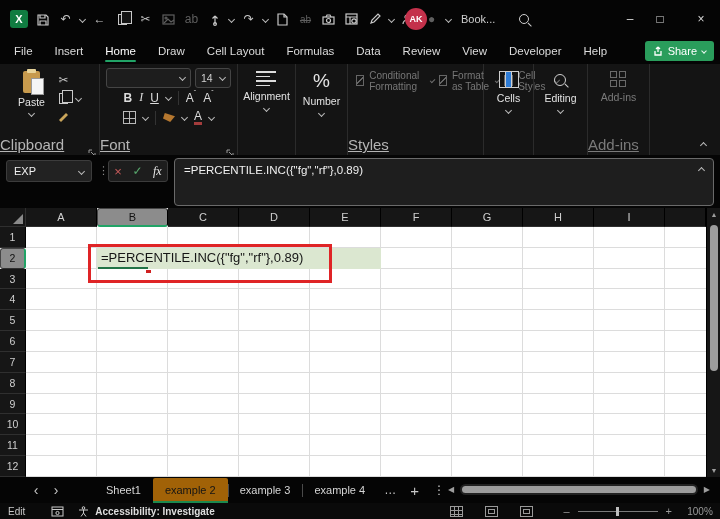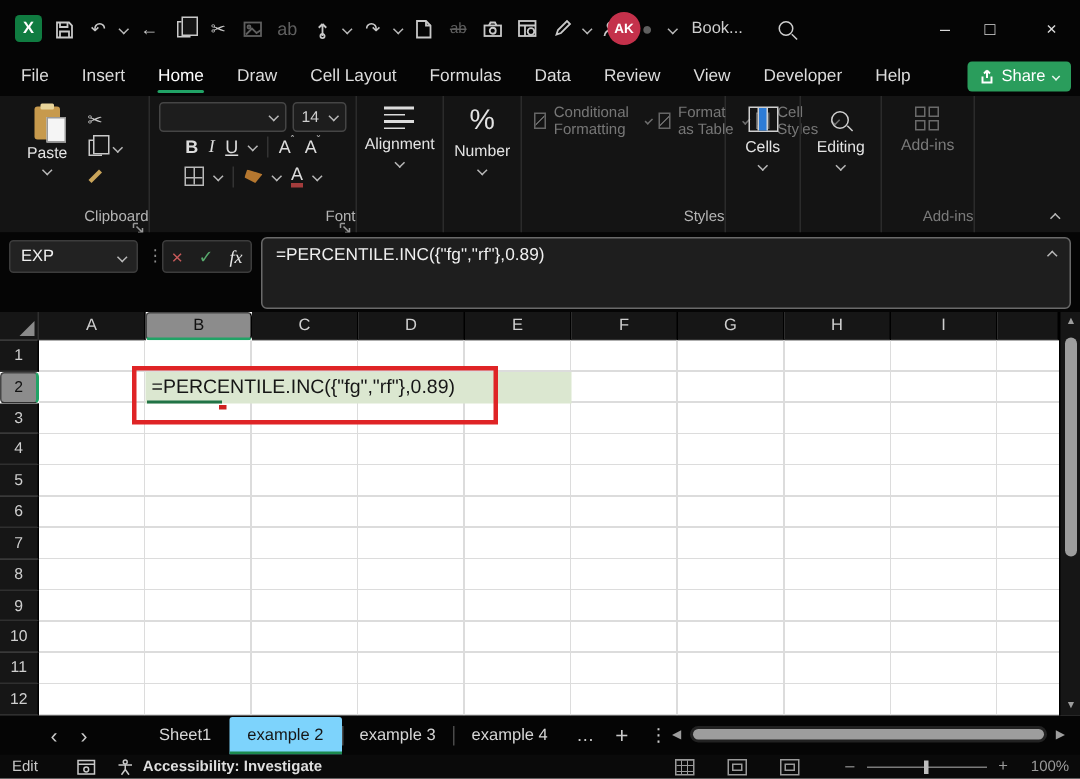--- a/index.html
+++ b/index.html
@@ -30,21 +30,21 @@
   .mi.active { color:#fff; }
   .mi.active::after { content:""; position:absolute; left:0; right:0; bottom:2px; height:2px; background:#21a366; border-radius:1px; }
   #share-btn { position:absolute; right:6px; top:3px; height:20px; background:#2a9d5c; border-radius:3px; color:#fff; font-size:11px; display:flex; align-items:center; gap:5px; padding:0 8px; }
   #share-btn svg { stroke:#fff; fill:none; stroke-width:1.3; }
   #share-btn .chev { border-color:#eaf6ef; width:4px; height:4px; }
 
   
   #ribbon { position:absolute; left:0; top:64px; width:720px; height:91px; background:#141414; display:flex; }
   .rgroup { position:relative; border-right:1px solid #2b2b2b; display:flex; flex-direction:column; }
   .rbody { flex:1; display:flex; justify-content:center; padding-top:7px; }
-  .rlabel { height:17px; font-size:10px; color:#b5b5b5; text-align:right; line-height:13px; position:relative; }
+  .rlabel { height:17px; font-size:15px; color:#b5b5b5; text-align:left; line-height:13px; position:relative;text-decoration:underline; }
   .rlabel.dim { color:#7a7a7a; }
   .launcher { position:absolute; right:3px; bottom:4px; width:8px; height:8px; }
   .launcher svg { stroke:#9a9a9a; fill:none; stroke-width:1; }
   .bigbtn { display:flex; flex-direction:column; align-items:center; gap:3px; font-size:10.5px; color:#e3e3e3;text-align:center; }
   
   .clipb { width:17px; height:22px; background:#c79a4d; border-radius:2px; position:relative; }
   .clipb::before { content:""; position:absolute; top:-2px; left:4px; width:9px; height:4px; background:#e8d49a; border-radius:1px; }
   .clipb::after { content:""; position:absolute; right:-4px; bottom:-2px; width:11px; height:15px; background:#f5f5f5; border:1px solid #999; }
   .minicol { display:flex; flex-direction:column; gap:4px; margin-left:10px; padding-top:2px; }
   .minirow { display:flex; align-items:center; gap:4px; height:14px; }
@@ -120,21 +120,21 @@
   #vscroll { position:absolute; left:706px; top:0; width:14px; height:269px; background:#161616; border-left:1px solid #000; }
   .varrow { position:absolute; left:0; width:14px; text-align:center; color:#9d9d9d; font-size:7px; }
   #vthumb { position:absolute; left:3px; top:17px; width:8px; height:146px; background:#9d9d9d; border-radius:4px; }
 
   
   #sheetbar { position:absolute; left:0; top:477px; width:720px; height:26px; background:#050505; display:flex; align-items:center; }
   .tnav { color:#c9c9c9; font-size:14px; width:20px; text-align:center; }
   #sheetbar .tabs { display:flex; align-items:stretch; height:25px; margin-left:28px; }
   .stab { display:flex; align-items:center; padding:0 12px; font-size:11px; color:#d6d6d6; position:relative; }
   .stab.sep::before { content:""; position:absolute; left:0; top:6px; bottom:6px; width:1px; background:#4a4a4a; }
-  .stab.active { background:#7dd3fc; color:#151515; border-radius:2px 2px 0 0; box-shadow:inset 0 -2px 0 #1c8a4e; }
+  .stab.active { background:#a16207; color:#151515; border-radius:2px 2px 0 0; box-shadow:inset 0 -2px 0 #1c8a4e; }
   .tmore { color:#c9c9c9; font-size:12px; padding:0 7px; }
   #hscroll { position:absolute; left:448px; top:6px; width:262px; height:13px; }
   #hscroll .ha { position:absolute; top:2px; color:#9d9d9d; font-size:8px; }
   #htrack { position:absolute; left:12px; right:12px; top:1px; height:11px; background:#222; border-radius:6px; }
   #hthumb { position:absolute; left:2px; right:2px; top:2px; height:7px; background:#9d9d9d; border-radius:4px; }
 
   
   #statusbar { position:absolute; left:0; top:503px; width:720px; height:16px; background:#0a0a0a; display:flex; align-items:center; font-size:10px; color:#c9c9c9; }
   #sb-mode { margin-left:8px; }
   .sb-ic { margin-left:26px; display:inline-flex; }

